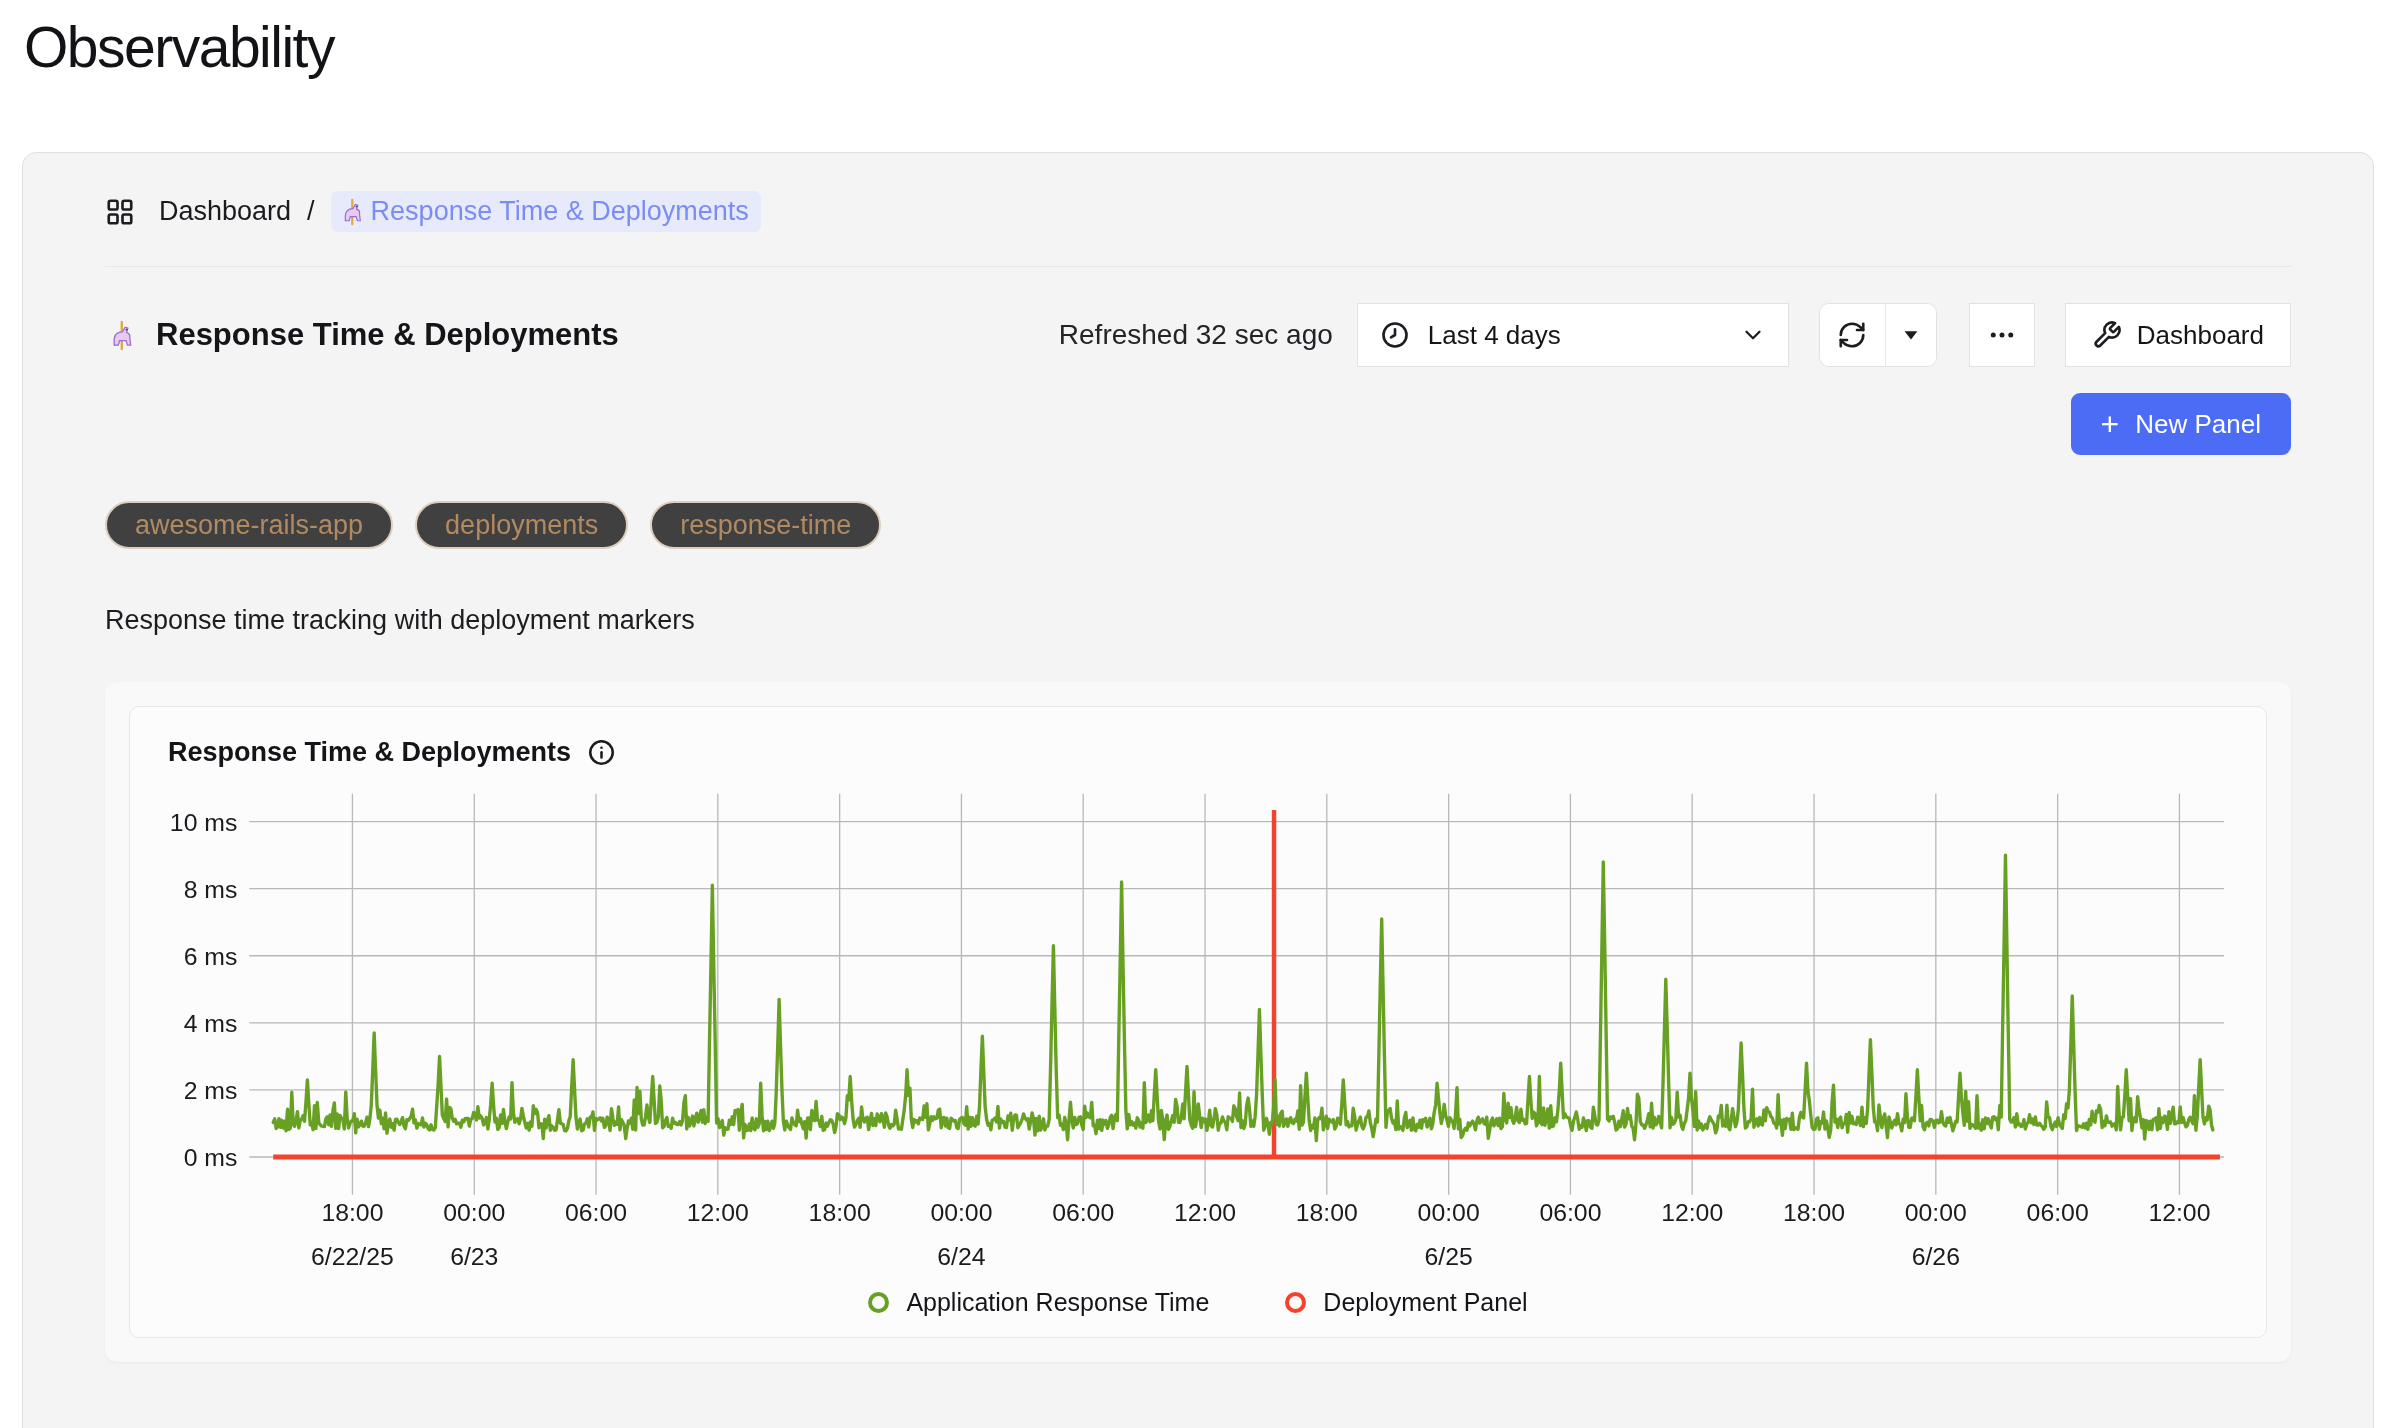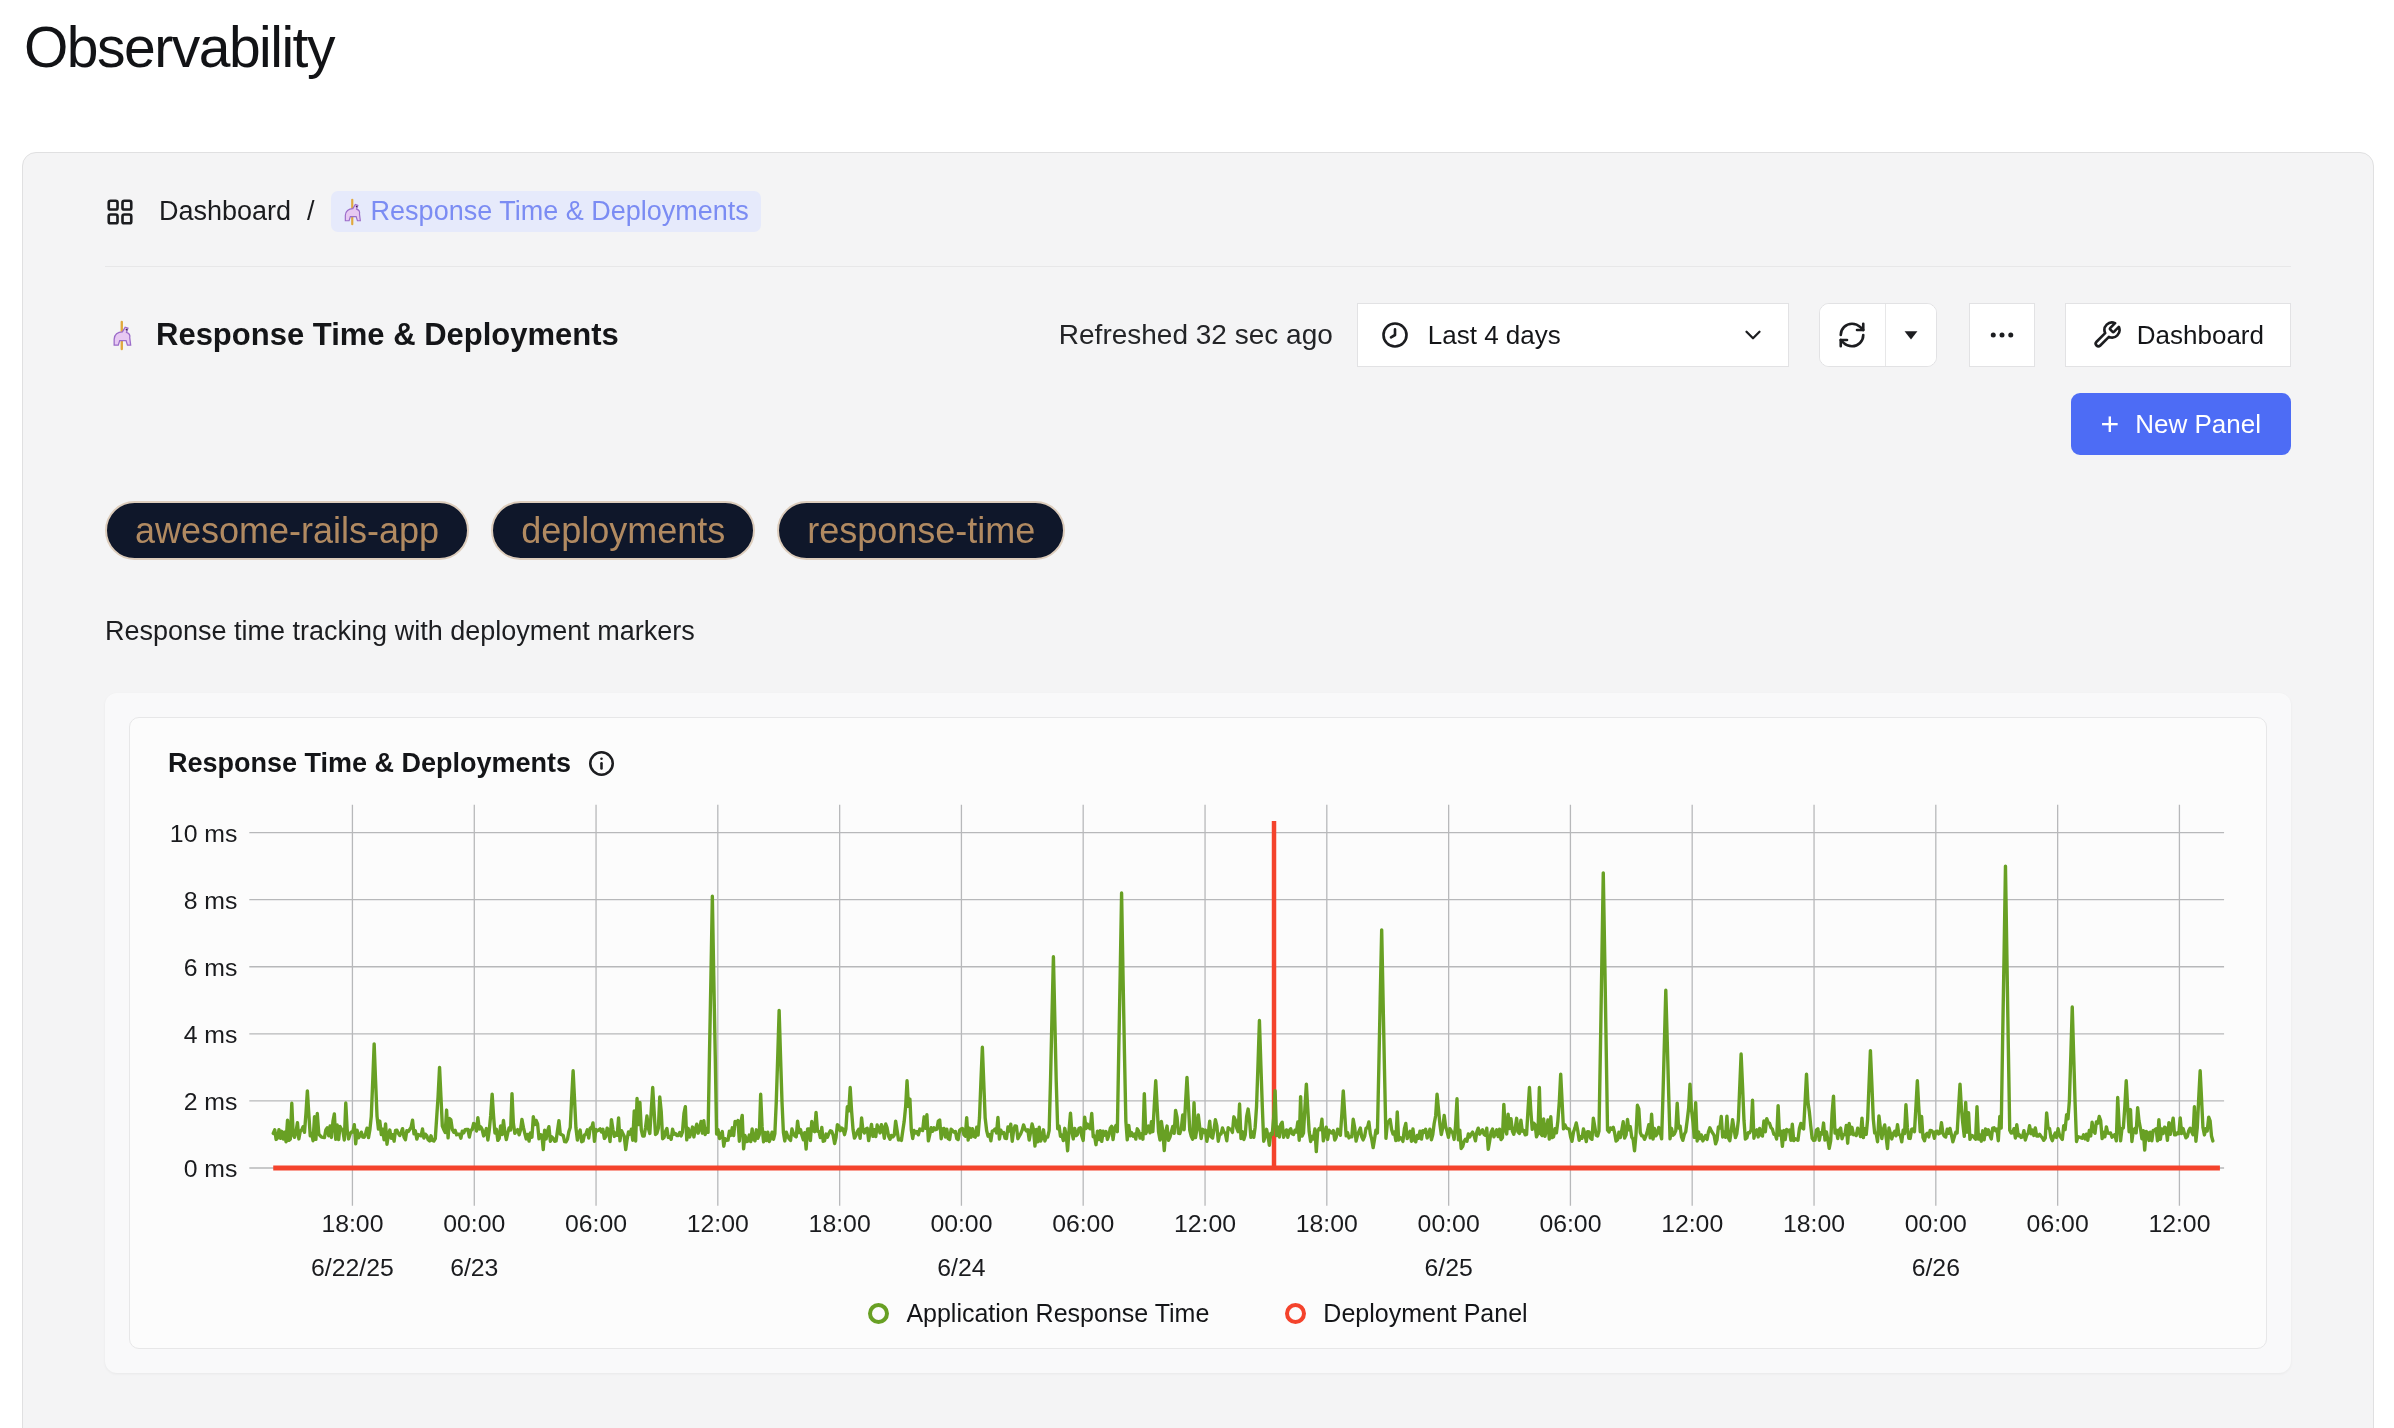--- a/index.html
+++ b/index.html
@@ -23,21 +23,21 @@
   .split{display:inline-flex;align-items:stretch;border:1px solid #e2e2e4;border-radius:10px;background:#fff;overflow:hidden;margin-left:8px}
   .split .seg{display:flex;align-items:center;justify-content:center;height:62px;cursor:pointer;background:#fff}
   .split .seg.refresh{width:66px;border-right:1px solid #e7e7e8}
   .split .seg.caret{width:50px}
   .dots-btn{width:66px;margin-left:10px}
   .configure-btn{padding:0 26px;gap:15px;font-weight:500;margin-left:8px}
   .row-actions{display:flex;justify-content:flex-end;margin-top:26px}
   .primary-btn{background:#4d6cf5;border:none;color:#fff;height:62px;padding:0 30px;border-radius:9px;font-size:26px;font-weight:500;display:inline-flex;align-items:center;gap:16px;cursor:pointer}
   .primary-btn .plus{font-size:32px;font-weight:400;line-height:1}
   .tags{display:flex;gap:22px;margin-top:46px}
-  .tag{height:59px;padding:0 28px;border:2px solid #ddcdbc;background:#0f172a;color:#b18a61;border-radius:30px;font-size:36px;display:inline-flex;align-items:center;cursor:pointer}
+  .tag{height:48px;padding:0 28px;border:2px solid #ddcdbc;background:#404040;color:#b18a61;border-radius:30px;font-size:27px;display:inline-flex;align-items:center;cursor:pointer}
   .description{margin-top:56px;font-size:27px;color:#1c1d20}
   .chart-panel{margin-top:46px;background:#f9f9fa;border-radius:12px;padding:24px;box-shadow:0 1px 3px rgba(0,0,0,.05)}
   .chart-card{background:#fcfcfc;border:1px solid #e7e7e8;border-radius:10px;padding:24px 28px 20px 28px}
   .chart-title-row{display:flex;align-items:center;gap:16px;margin:6px 0 2px 10px}
   .chart-title{font-size:27px;font-weight:700;color:#141518}
   .chart-svg-wrap{width:100%}
   .legend{display:flex;justify-content:center;align-items:center;gap:76px;margin-top:6px}
   .legend-item{display:flex;align-items:center;gap:17px;font-size:25px;font-weight:400;color:#141518;cursor:pointer}
   .ring{width:21px;height:21px;border-radius:50%;border:4px solid #000;background:transparent;flex:none}
   .icon{display:inline-flex;flex:none}

